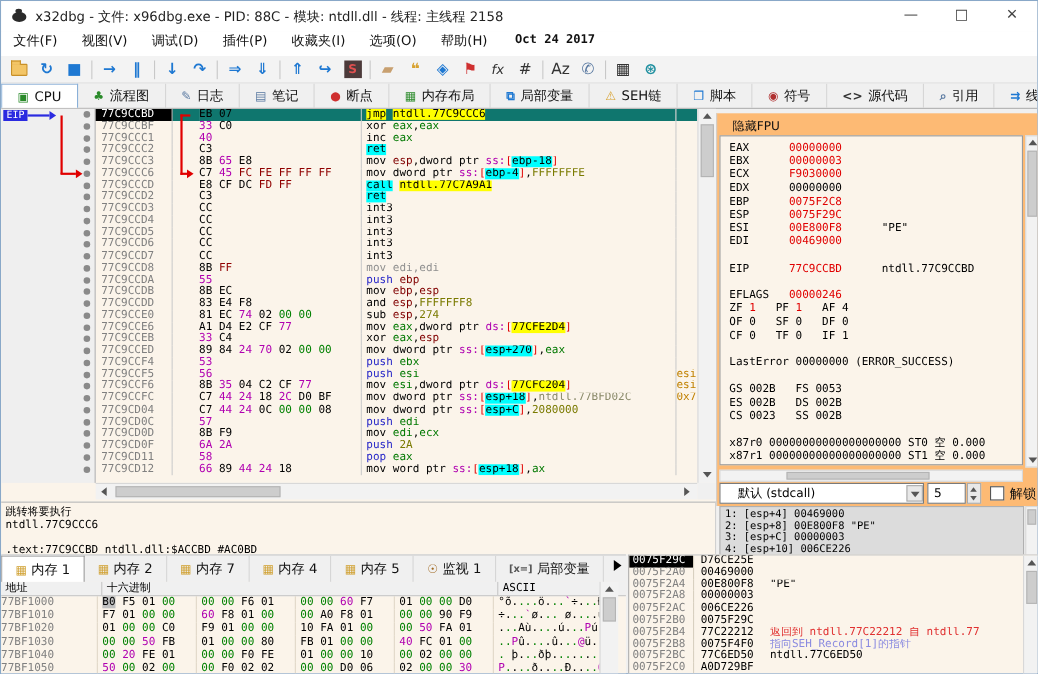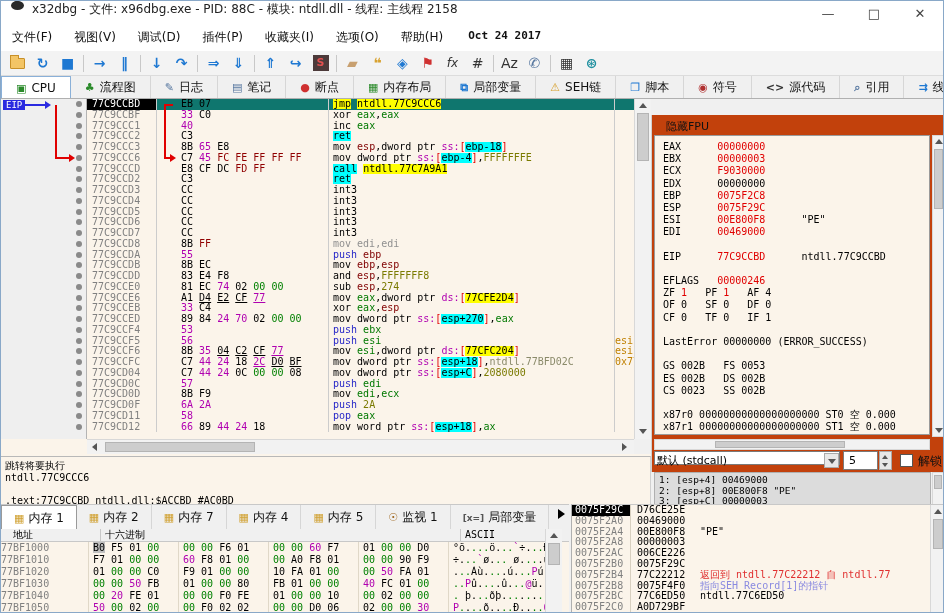--- a/index.html
+++ b/index.html
@@ -1,21 +1,21 @@
 <!DOCTYPE html>
 <html><head>
 <meta charset="utf-8">
 <style>
 *{margin:0;padding:0;box-sizing:border-box}
 html,body{background:#dfe4ea}
 #win{position:relative;width:944px;height:613px;background:#f0f0f0;border:1px solid #89a8c8;
      font-family:"DejaVu Sans",sans-serif;overflow:hidden}
 
 
-.titlebar{position:absolute;left:0;top:0;width:100%;height:28px;background:#fff;display:flex;}
+.titlebar{position:absolute;left:0;top:0;width:100%;height:28px;background:#fff;display:flex;align-items:center}
 .bug{width:13px;height:9px;background:#2a2a2a;border-radius:50%;margin:0 8px 0 10px;position:relative}
 .bug::before{content:"";position:absolute;left:3px;top:-3px;width:6px;height:4px;background:#2a2a2a;border-radius:50%}
 .title{font-size:12px;color:#222;white-space:nowrap}
 .winbtns{margin-left:auto;display:flex;height:28px}
 .winbtn{width:46px;height:28px;text-align:center;line-height:26px;font-size:13px;color:#444}
 .menubar{position:absolute;top:28px;height:22px;width:100%;background:#fff;display:flex;align-items:flex-start;font-size:12px;color:#111}
 .menuitem{padding:0 11px;white-space:nowrap}
 .builddate{margin-left:14px;font-family:"DejaVu Sans Mono",monospace;font-size:11px;font-weight:bold;color:#111}
 .toolbar{position:absolute;top:50px;height:25px;width:100%;background:#f3f3f3;border-bottom:1px solid #dcdcdc;display:flex;align-items:center;padding-left:4px}
 .tbicon{width:25px;height:21px;display:flex;align-items:center;justify-content:center;font-size:14px;font-weight:bold}
@@ -41,67 +41,67 @@
 .da{width:70px;padding-left:5px;color:#808080;border-right:1px solid #ccc;flex:none}
 .dj{width:24px;flex:none}
 .db{width:148px;border-right:1px solid #ccc;flex:none}
 .di{flex:1;padding-left:4px;overflow:hidden}
 .dc{width:20px;border-left:1px solid #ccc;overflow:hidden;color:#c08000;flex:none}
 .drow.sel .dj,.drow.sel .db,.drow.sel .di,.drow.sel .dc{background:#0f766e}
 .drow.sel .da{background:#000;color:#fff}
 .t-k{color:#000}.t-b{color:#2828c8}.t-r{color:#007800}.t-sp{color:#800000}.t-n{color:#7a7a00}
 .t-seg{color:#b000b0}.t-br{color:#e00000}.t-mod{color:#8a8a6a}.t-gy{color:#909090}
 .t-hy{background:#ffff00;color:#000}.t-hc{background:#00ffff;color:#000}
-.by-k{color:#000}.by-z{color:#008000}.by-p{color:#b000b0}.by-f{color:#900000}.ul{text-decoration:underline}
+.by-k{color:#000}.by-z{color:#008000}.by-p{color:#b000b0}.by-f{color:#900000}.ul{}
 .eiplbl{position:absolute;left:2px;top:1px;background:#2a2ae0;color:#fff;font-family:"DejaVu Sans Mono",monospace;font-size:9px;line-height:10px;padding:0 3px}
 .jline{position:absolute;background:#e00000}
 .bline{position:absolute;background:#2a2ae0}
 .arr-r{position:absolute;width:0;height:0;border-left:6px solid #e00000;border-top:4px solid transparent;border-bottom:4px solid transparent}
 .arr-rb{position:absolute;width:0;height:0;border-left:6px solid #2a2ae0;border-top:4px solid transparent;border-bottom:4px solid transparent}
 
 
 .sbv{position:absolute;background:#f2f2f2;border-left:1px solid #d8d8d8}
 .sbh{position:absolute;background:#f2f2f2;border-top:1px solid #d8d8d8}
 .sbthumb{position:absolute;background:#cdcdcd;border:1px solid #b4b4b4}
 .tri{position:absolute;width:0;height:0}
 .tri.up{border-left:4px solid transparent;border-right:4px solid transparent;border-bottom:5px solid #555}
 .tri.dn{border-left:4px solid transparent;border-right:4px solid transparent;border-top:5px solid #555}
 .tri.lf{border-top:4px solid transparent;border-bottom:4px solid transparent;border-right:5px solid #555}
 .tri.rt{border-top:4px solid transparent;border-bottom:4px solid transparent;border-left:5px solid #555}
 
 
-#regs{position:absolute;left:650px;top:114px;width:294px;height:357px;background:#c2410c;border-left:1px solid #d0d0d0}
+#regs{position:absolute;left:650px;top:102px;width:294px;height:357px;background:#fdba74;border-left:1px solid #d0d0d0}
 .reghdr{position:absolute;left:14px;top:4px;font-size:11px;color:#111}
 #regbox{position:absolute;left:2px;top:20px;width:276px;height:300px;background:#fbf4ea;border:1px solid #9a9a9a;overflow:hidden;padding-top:5px}
 .regline{height:12.2px;line-height:12.2px;font-family:"DejaVu Sans Mono",monospace;font-size:10px;white-space:pre;padding-left:8px}
 .rg-k{color:#000}.rg-r{color:#e00000}
 #regvs{position:absolute;left:280px;top:20px;width:13px;height:302px;background:#f2f2f2;border:1px solid #d8d8d8}
 #reghs{position:absolute;left:2px;top:324px;width:276px;height:11px;background:#f2f2f2;border:1px solid #d8d8d8}
-#conv{position:absolute;left:2px;top:336px;width:186px;height:14px;background:#fff;border:1px solid #7a7a7a;font-size:11px;line-height:17px;padding-left:2px}
+#conv{position:absolute;left:2px;top:336px;width:186px;height:19px;background:#fff;border:1px solid #7a7a7a;font-size:11px;line-height:17px;padding-left:16px}
 #convarrow{position:absolute;right:2px;top:2px;width:15px;height:13px;background:#e8e8e8}
 #spin{position:absolute;left:191px;top:336px;width:35px;height:19px;background:#fff;border:1px solid #7a7a7a;font-size:11px;line-height:17px;padding-left:5px}
 #chk{position:absolute;left:234px;top:339px;width:13px;height:13px;background:#fff;border:1px solid #555}
 #chklbl{position:absolute;left:252px;top:338px;font-size:12px;color:#111}
 #args{position:absolute;left:2px;top:357px;width:277px;height:46px;background:#dcdcdc;border:1px solid #b0b0b0;padding:2px 0 0 4px;overflow:hidden}
 .argrow{height:10.5px;line-height:10.5px;font-family:"DejaVu Sans Mono",monospace;font-size:9.5px;white-space:pre;color:#000}
 #argvs{position:absolute;left:280px;top:357px;width:12px;height:46px;background:#f2f2f2;border:1px solid #d8d8d8}
 
 
 #infobox{position:absolute;left:0;top:455px;width:650px;height:48px;background:#fbf4ea;border-top:1px solid #b8b8b8;border-right:1px solid #d0d0d0;padding:3px 0 0 4px}
 .infoline{height:11.5px;line-height:11.5px;font-family:"DejaVu Sans Mono",monospace;font-size:10px;white-space:pre;color:#000}
 
 
 #btabs{position:absolute;left:0;top:503px;width:568px;height:25px;background:#f0f0f0;display:flex;border-top:1px solid #c8c8c8;overflow:hidden}
 .btab{display:flex;align-items:center;gap:4px;padding:0 12px;font-size:12px;color:#111;border-right:1px solid #d6d6d6;white-space:nowrap;height:25px}
 .btab.active{background:#fff;border:1px solid #9a9a9a;border-bottom:none}
 .btabicon{font-size:11px;font-weight:bold}
 #btover{position:absolute;left:557px;top:508px;width:0;height:0;border-top:5px solid transparent;border-bottom:5px solid transparent;border-left:7px solid #000}
 #dump{position:absolute;left:0;top:528px;width:568px;height:85px;background:#fbf4ea}
 .dhdr{display:flex;height:13px;background:#f0f0f0;border-bottom:1px solid #c8c8c8;font-family:"DejaVu Sans Mono",monospace;font-size:10px;line-height:12px}
-.dh-a{width:100px;padding-left:12px;border-right:1px solid #c8c8c8}
+.dh-a{width:92px;padding-left:4px;border-right:1px solid #c8c8c8}
 .dh-h{width:360px;padding-left:4px;border-right:1px solid #c8c8c8}
 .dh-s{flex:1;padding-left:4px}
 .dmrow{display:flex;height:12px;line-height:12px;font-family:"DejaVu Sans Mono",monospace;font-size:10px;white-space:pre}
 .dma{width:88px;color:#808080;border-right:1px solid #e0d8c8;flex:none}
 .dmg{width:90px;padding-left:4px;border-right:1px solid #e0d8c8;flex:none}
 .dmascii{width:96px;padding-left:4px;flex:none;overflow:hidden}
 .cur{background:#c0c0c0}
 #dumpvs{position:absolute;left:544px;top:0;width:17px;height:85px;background:#f2f2f2;border-left:1px solid #d8d8d8}
 
 

